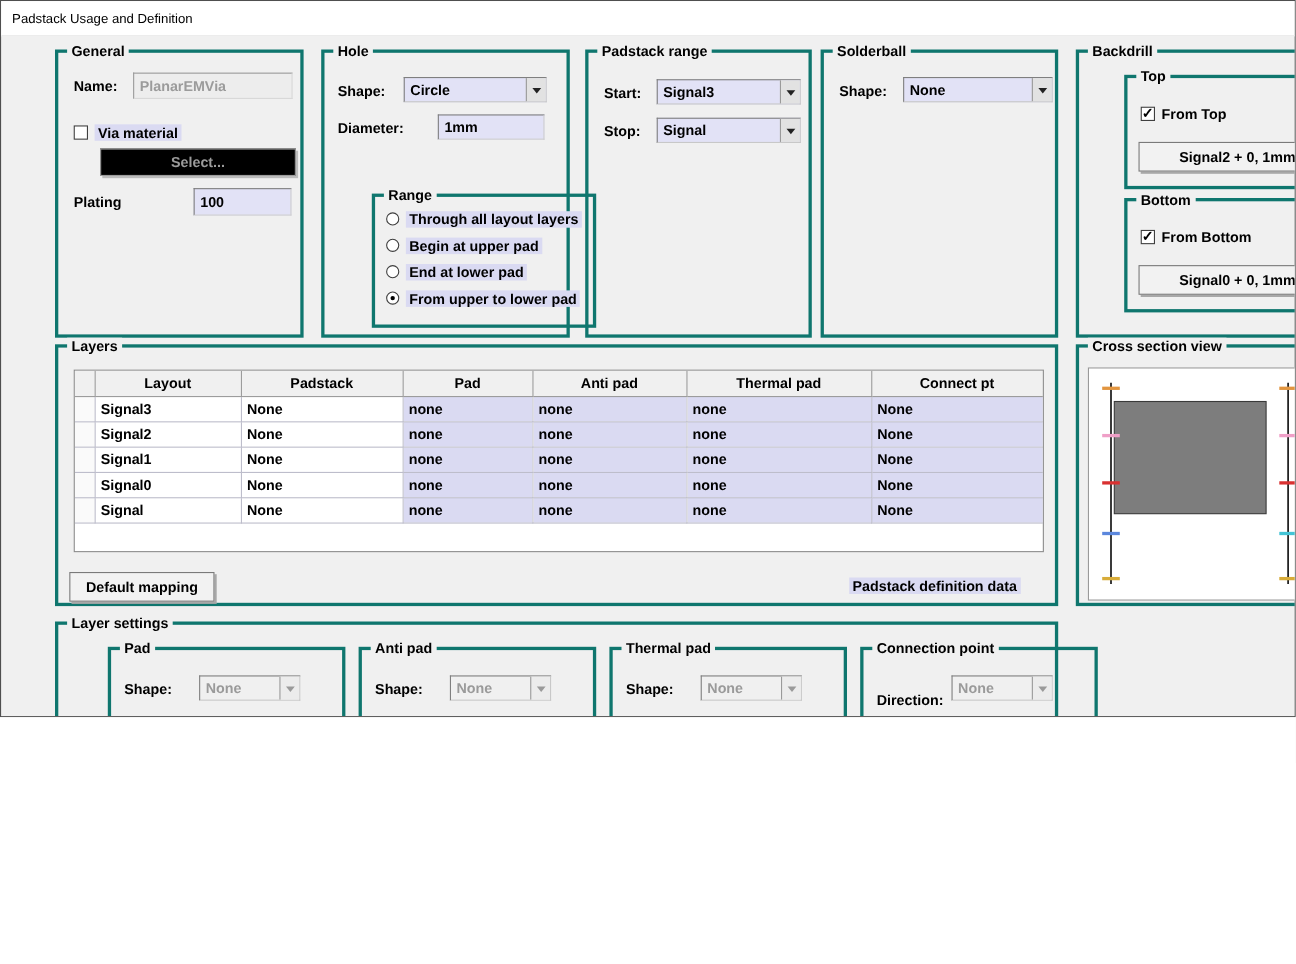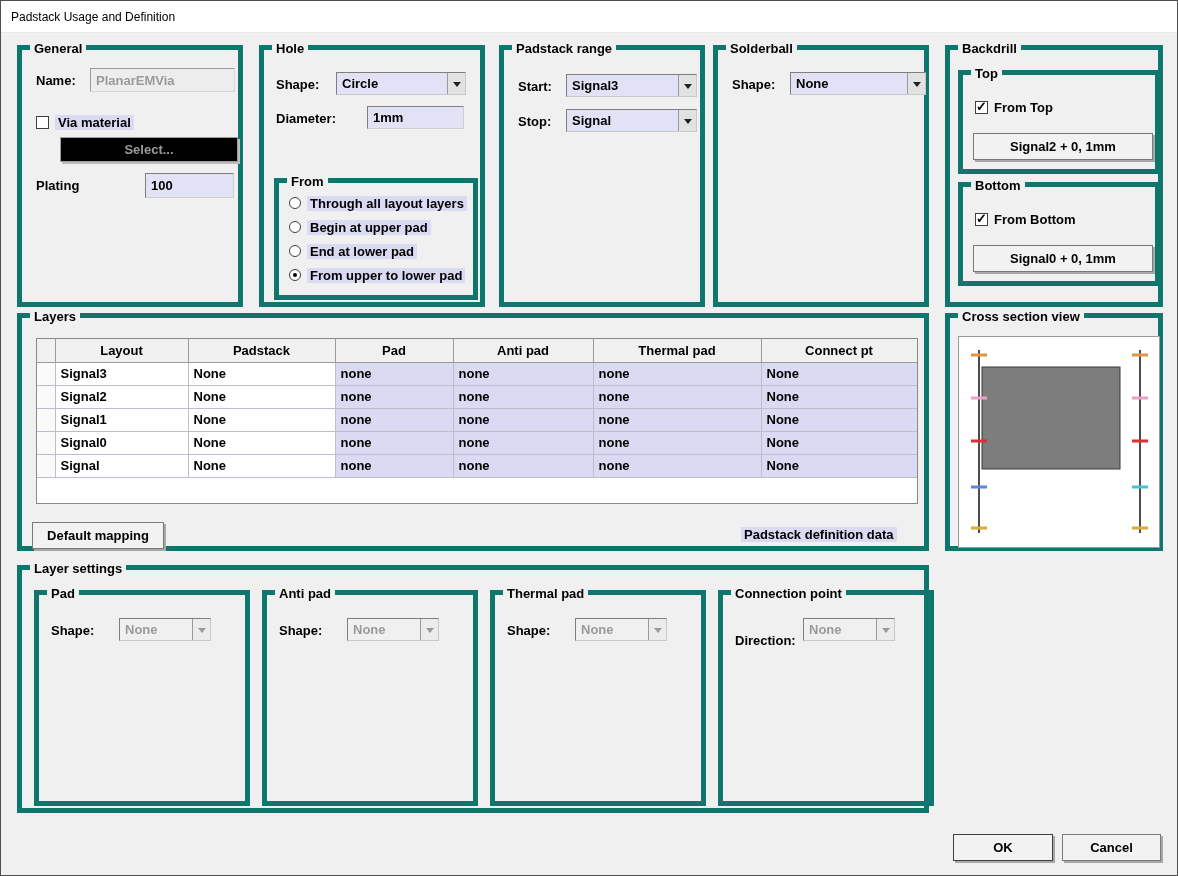--- a/index.html
+++ b/index.html
@@ -1,30 +1,30 @@
 <!DOCTYPE html>
 <html style="--highlight: #dadaf2; --field: #e2e2f6; --grayfill: #7d7d7d;"><head>
 <meta charset="utf-8">
 <style>
   * { box-sizing: border-box; margin: 0; padding: 0; }
   html,body { background:#fff; }
   body { font-family: "Liberation Sans", sans-serif; }
 
   .dialog {
-    position: relative; width: 1178px; height: 876px;
+    position: relative; width: 1178px; height: 652px;
     background: #f0f0f0; border: 1px solid #4f4f4f; overflow: hidden;
   }
   .titlebar {
     position: absolute; left:0; top:0; right:0; height: 32px;
     background: #ffffff; display: flex; align-items: center;
     padding-left: 10px; font-size: 12px; color: #000;
     border-bottom: 1px solid #e8e8e8;
   }
 
-  .group { position: absolute; border: 5px solid #0f766e; }
+  .group { position: absolute; border: 3px solid #0f766e; margin-left: 33px; }
   .gtitle {
     position: absolute; top: -9px; left: 8px; background: #f0f0f0;
     padding: 0 4px; font-size: 13px; font-weight: bold; white-space: nowrap;
   }
 
   .lbl { font-size: 13px; font-weight: bold; color: #000; white-space: nowrap; }
   .hl { background: var(--highlight, #dadaf2); padding: 0 3px; }
   .ctlrow { position: absolute; display: flex; align-items: center; gap: 6px; height: 24px; }
 
   .tb {
@@ -129,21 +129,21 @@
       <span class="cbtn">
           <span class="carrow"></span>
         </span>
     </div>
     <div class="ctlrow" style="left:12px;top:56px;">
       <span class="lbl">Diameter:</span>
     </div>
     <input class="tb" style="left: 103px; top: 56px; width: 97px; height: 23px;" value="1mm">
 
     <div class="group" style="left:10px;top:128px;width:204px;height:122px;">
-      <span class="gtitle">From</span>
+      <span class="gtitle">Range</span>
       <div class="ctlrow" style="left:10px;top:10px;height:20px;">
         <span class="radio"></span>
         <span class="lbl hl">Through all layout layers</span>
       </div>
       <div class="ctlrow" style="left:10px;top:34px;height:20px;">
         <span class="radio"></span>
         <span class="lbl hl">Begin at upper pad</span>
       </div>
       <div class="ctlrow" style="left:10px;top:58px;height:20px;">
         <span class="radio"></span>

